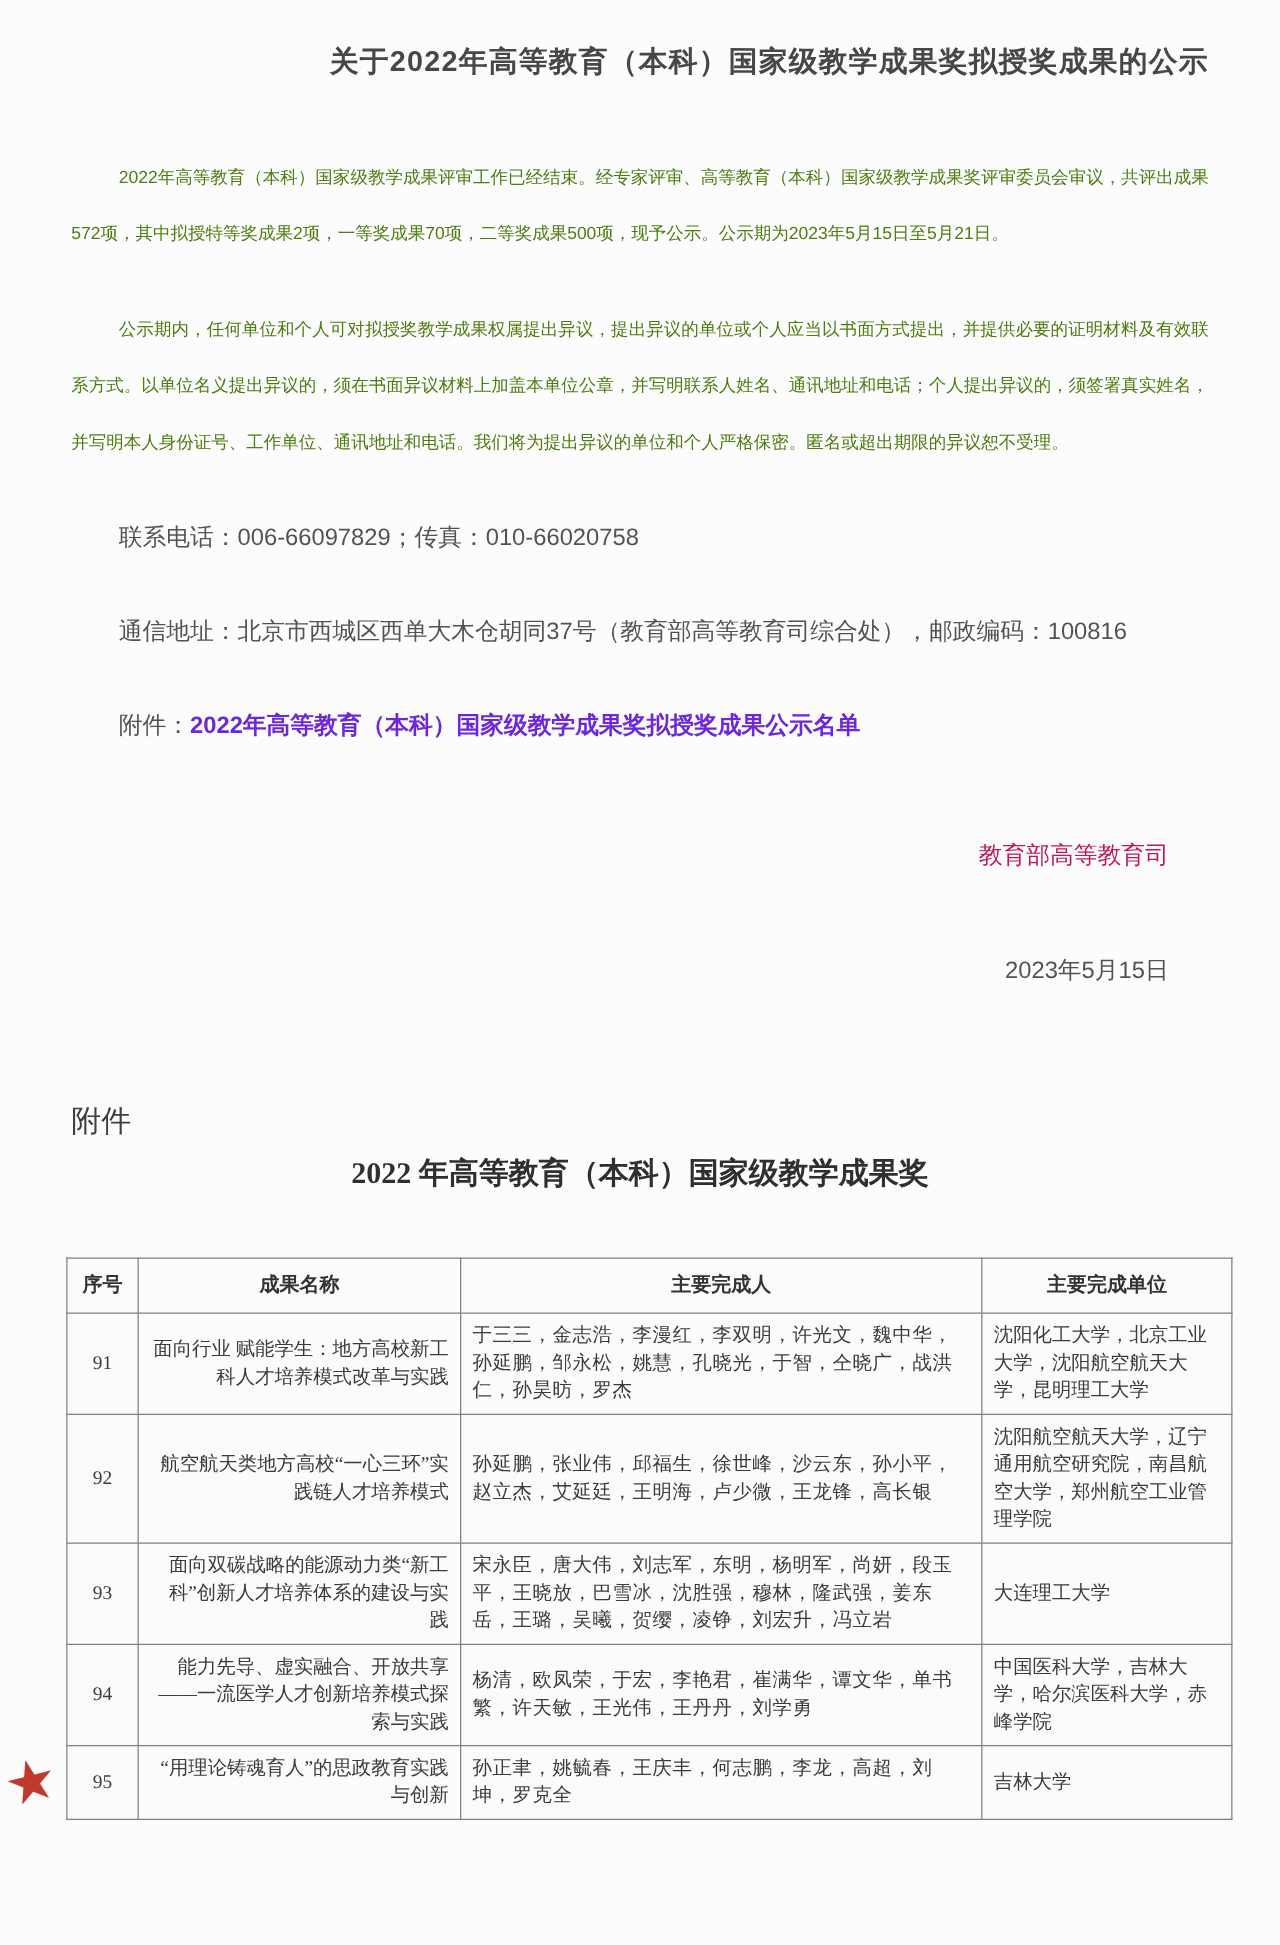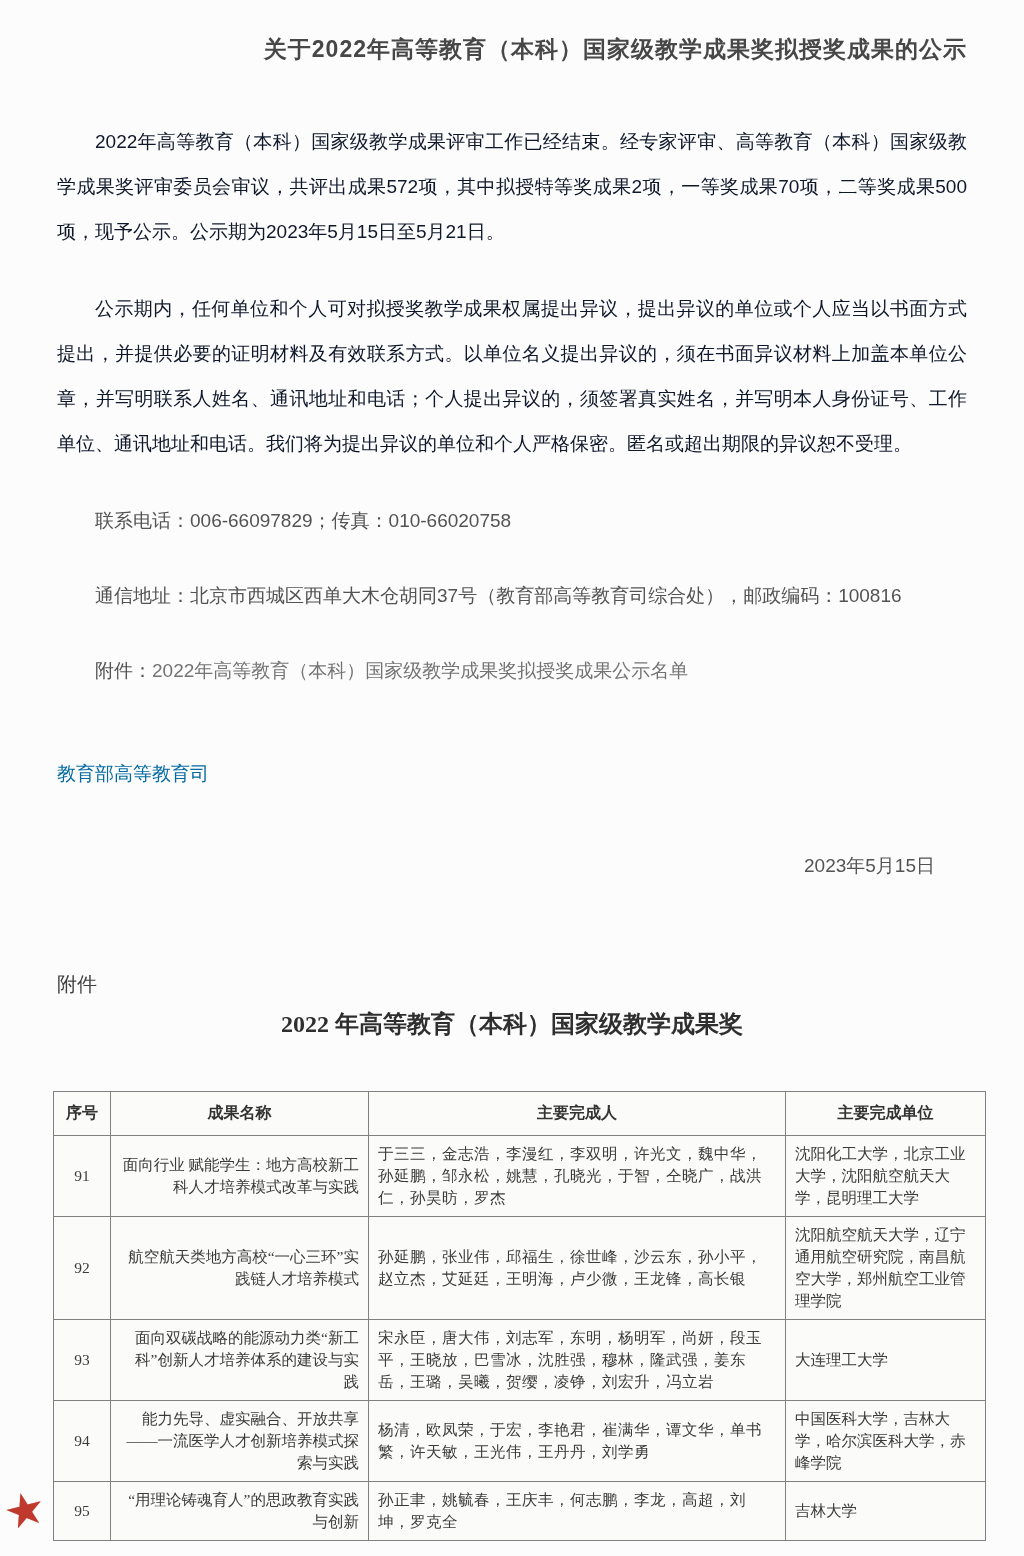--- a/index.html
+++ b/index.html
@@ -8,40 +8,40 @@
     background:#fcfcfc;
     font-family:"Liberation Sans",sans-serif;
     color:#4f4f4f;
   }
   .doc{padding:26px 57px 0 57px;}
   .doc-title{
     text-align:right;font-size:23px;font-weight:700;color:#474747;
     margin:8px 0 54px 0;letter-spacing:1px;
   }
   .para{
-    font-size:19px;line-height:45px;color:#0f172a;
+    font-size:14px;line-height:45px;color:#4d7c0f;
     text-align:justify;text-indent:38px;margin:0 0 32px 0;
   }
   .line{
     font-size:19px;line-height:45px;color:#535353;
     text-indent:38px;margin:30px 0;white-space:nowrap;
   }
   .attach-line a{
-    color:#737373;text-decoration:none;cursor:pointer;
+    color:#6d28d9;text-decoration:none;cursor:pointer;font-weight:bold;
   }
   .sig{
-    text-align:left;font-size:19px;color:#0369a1;
+    text-align:right;font-size:19px;color:#be185d;
     padding-right:32px;margin-top:68px;
   }
   .sig-date{
     text-align:right;font-size:19px;color:#535353;
     padding-right:32px;margin-top:66px;
   }
   .annex-label{
-    font-size:20px;color:#3f3f3f;margin:92px 0 6px 0;
+    font-size:24px;color:#3f3f3f;margin:92px 0 6px 0;
     font-family:"Liberation Serif",serif;
   }
   .annex-title{
     text-align:center;font-family:"Liberation Serif",serif;
     font-weight:700;font-size:24px;line-height:41px;color:#2f2f2f;
     margin:2px 0 0 0;
   }
   .tbl-wrap{margin:46px 0 0 -4px;position:relative;}
   table.results{
     border-collapse:collapse;table-layout:fixed;width:932px;

